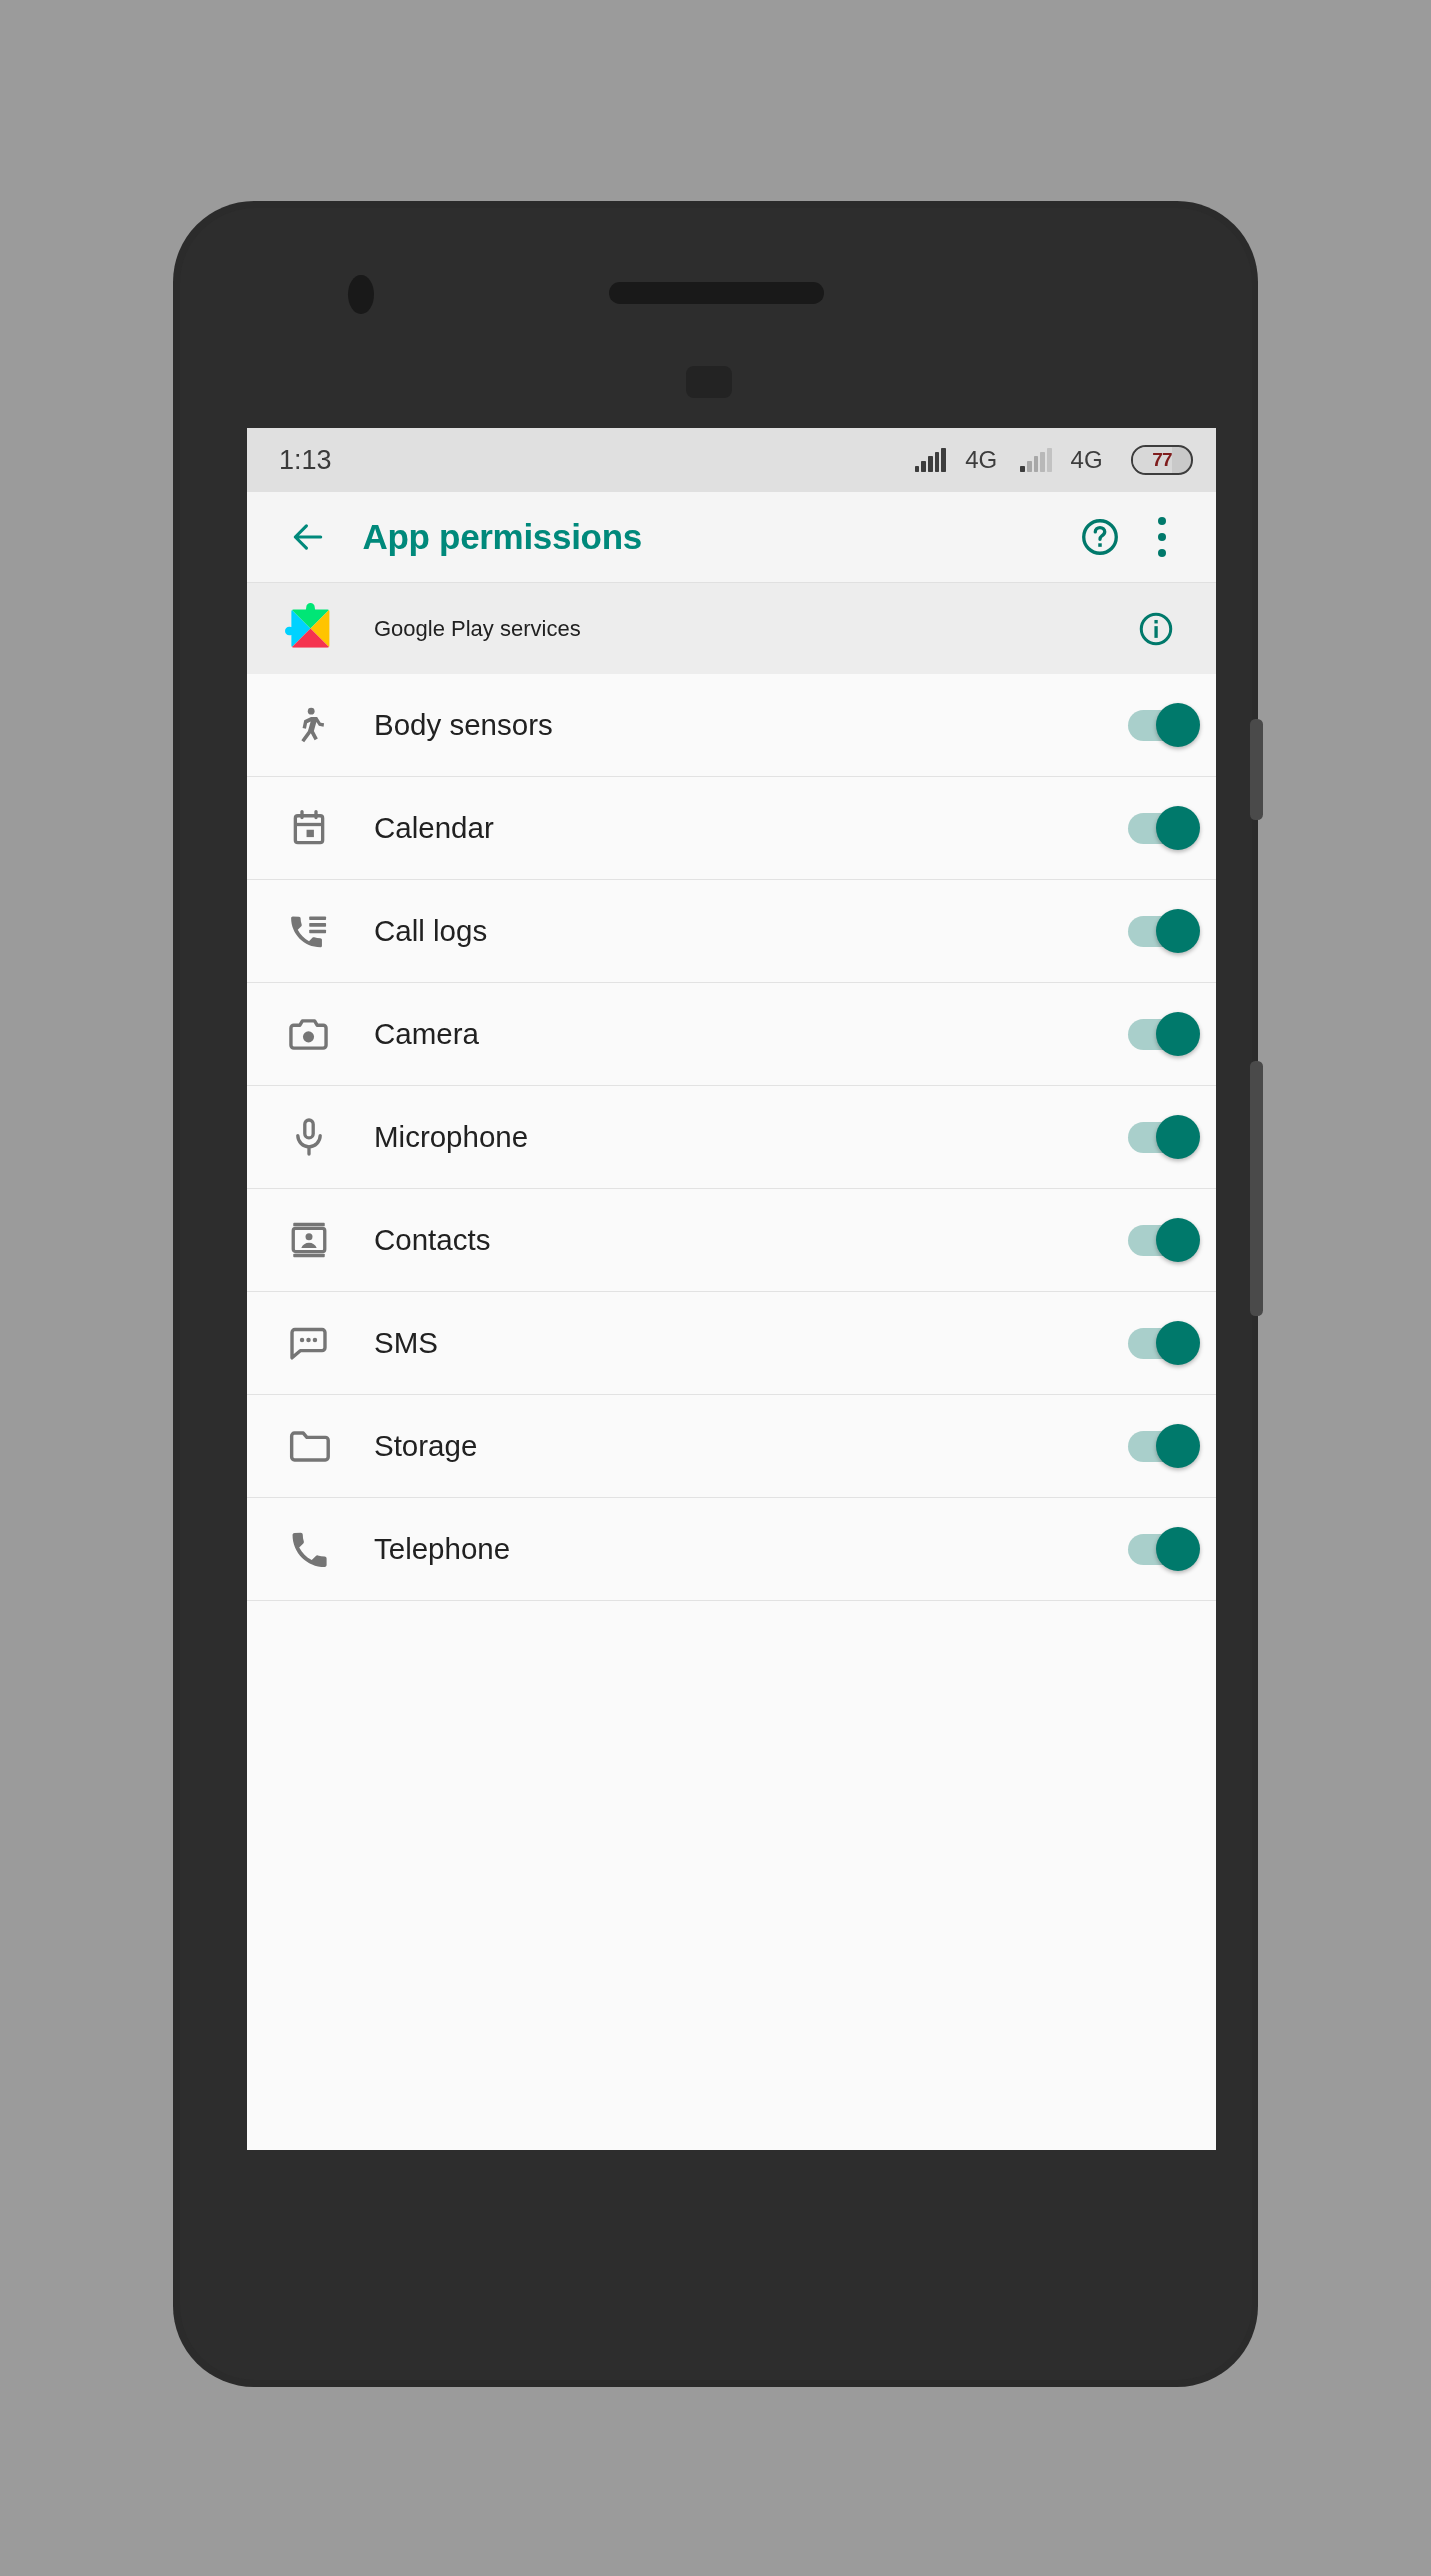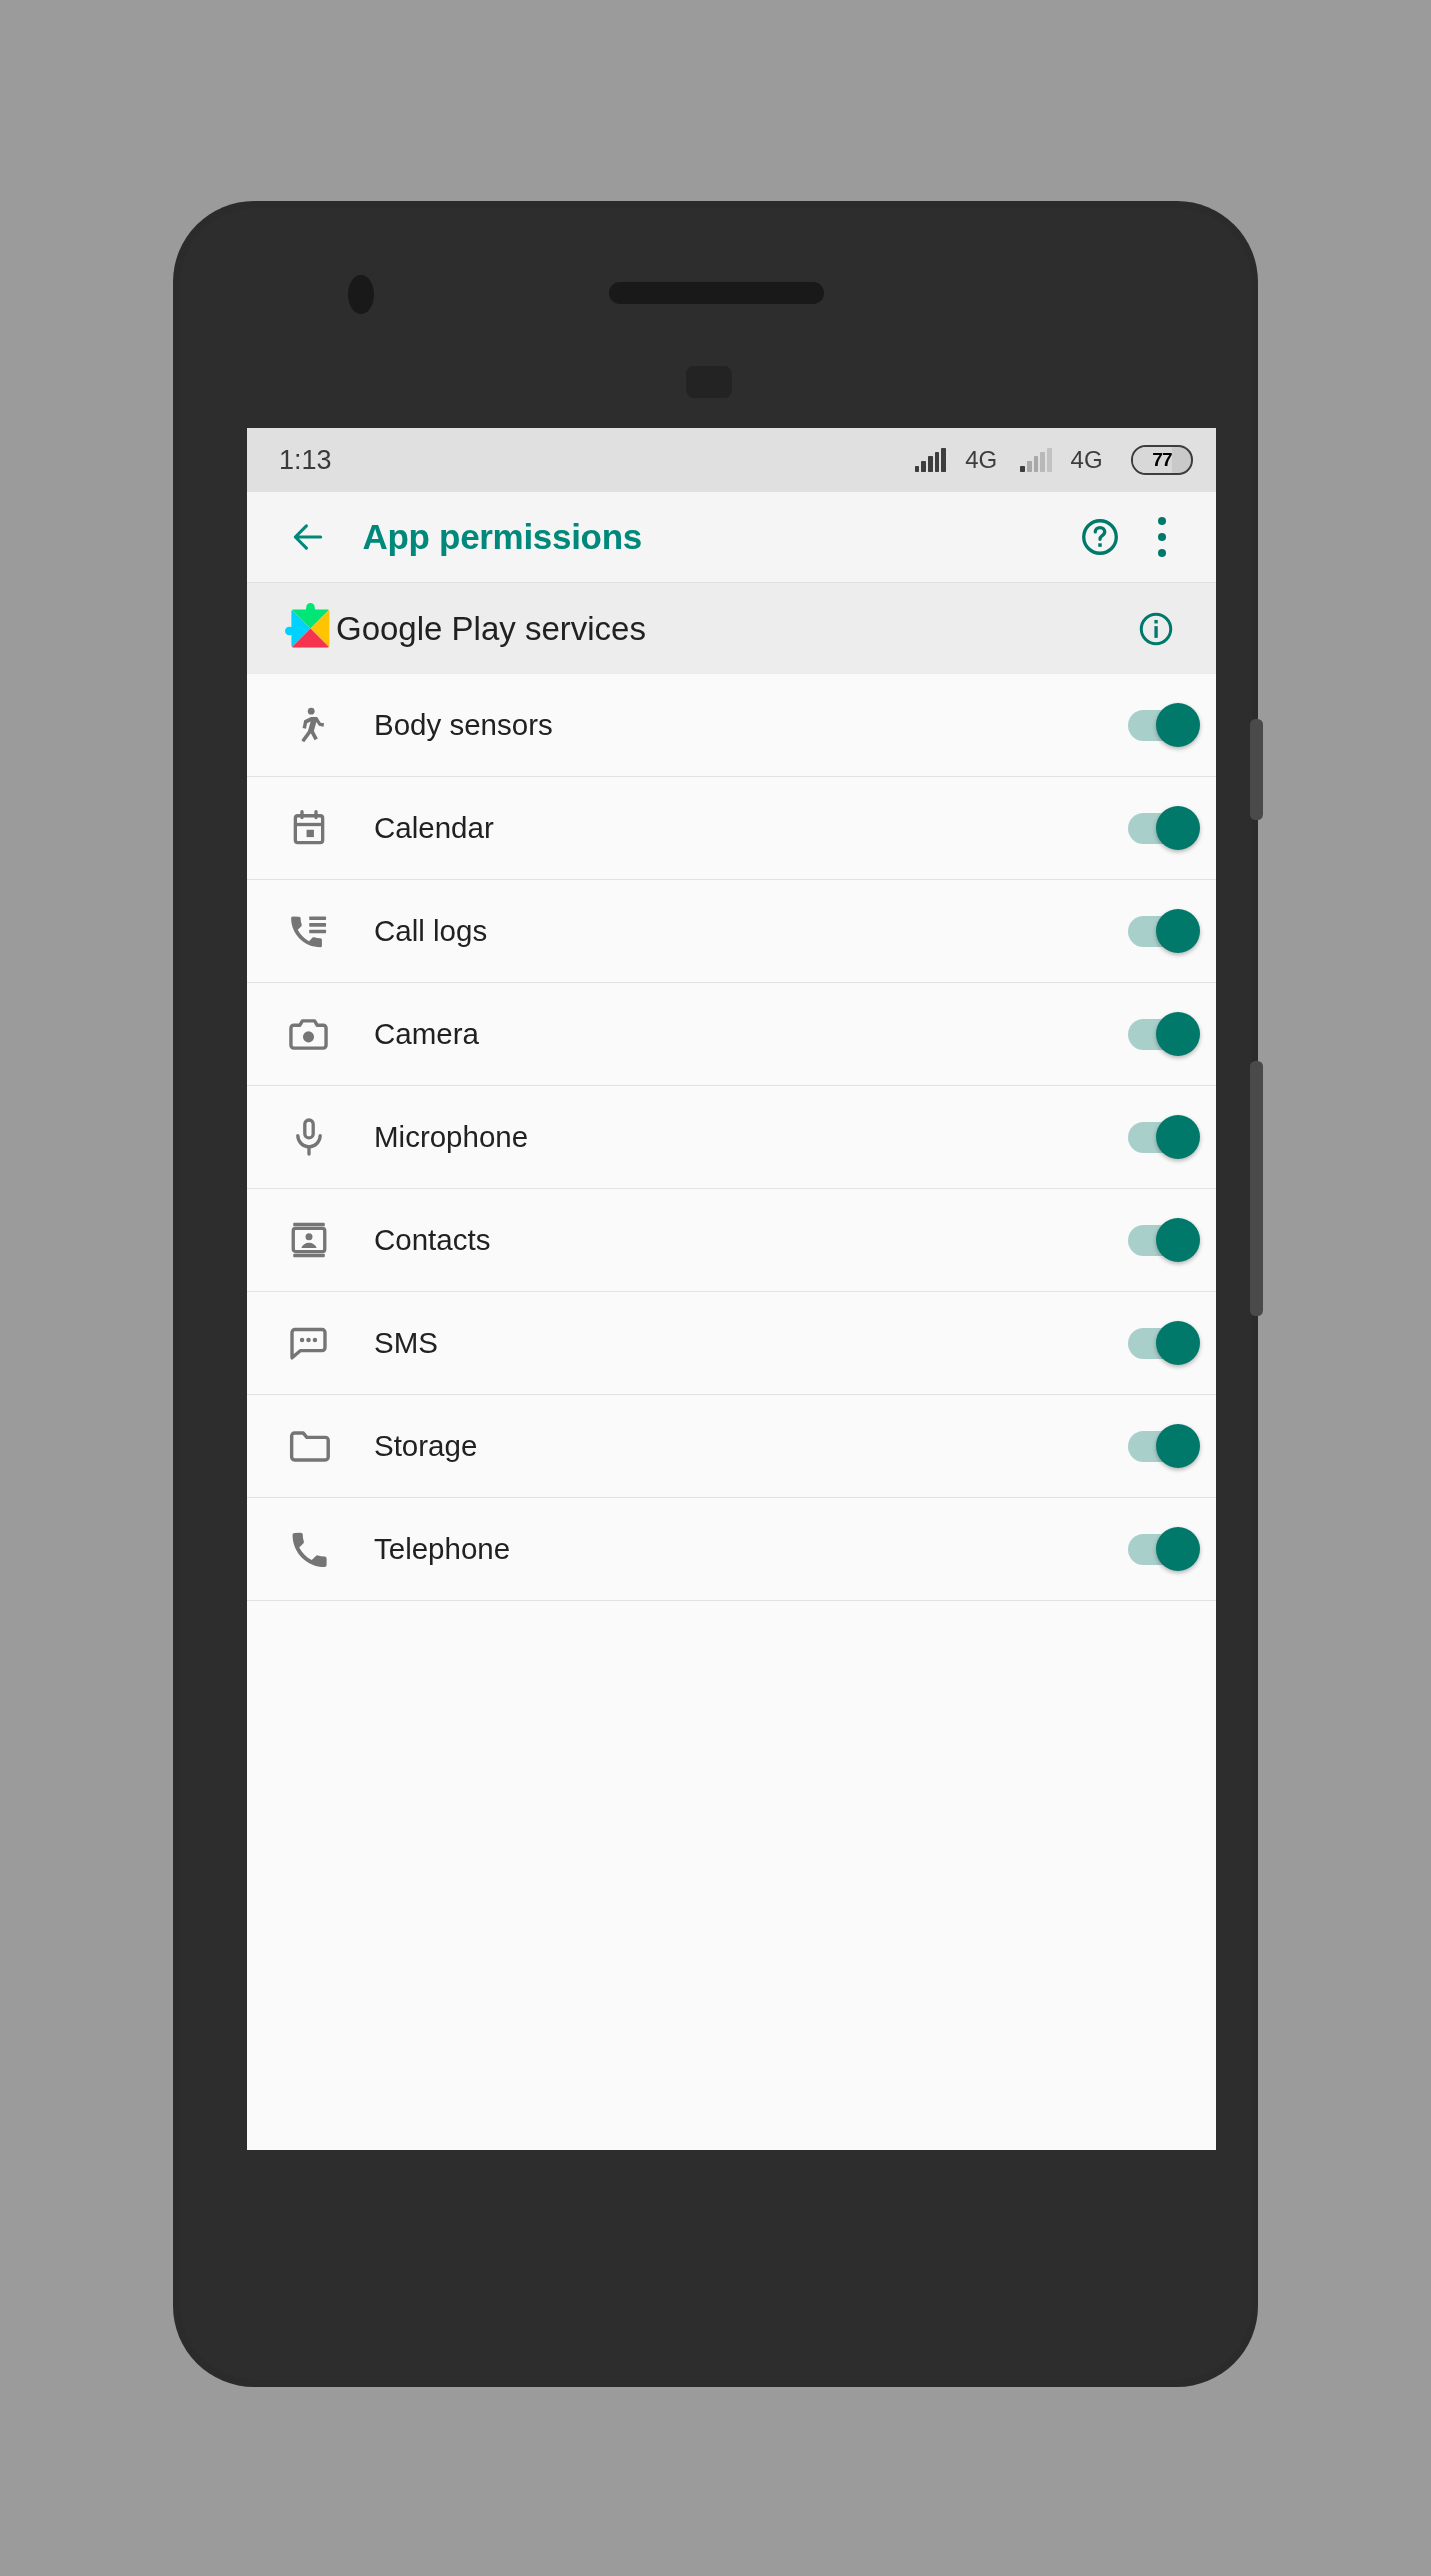--- a/index.html
+++ b/index.html
@@ -113,21 +113,21 @@
     margin-left: 5.4px;
   }
   .battery .fill {
     position: absolute; left: 0; top: 0; bottom: 0;
     width: 68%;
     background: #d8d8d8;
     border-radius: 13.4px 0 0 13.4px;
   }
   .battery span {
     position: relative;
-    font-size: 19px; font-weight: bold; color: #000000;
+    font-size: 19px; font-weight: bold; color: #7f1d1d;
     letter-spacing: -0.7px;
   }
 
   
   .toolbar {
     height: 90px;
     background: #f5f5f5;
     display: flex;
     align-items: center;
     padding: 0 23px 0 29.5px;
@@ -152,22 +152,23 @@
   .app-row {
     height: 92px;
     background: #ededed;
     display: flex;
     align-items: center;
     padding: 0 29.5px 0 38px;
     border-top: 1.3px solid #e0e0e0;
   }
   .app-icon { width: 51px; height: 51px; flex: none; }
   .app-name {
-    font-size: 33px;
+    font-size: 22px;
     color: #212121;
+    margin-left: 38px;
     flex: 1;
   }
 
   
   .perm-row {
     height: 103px;
     display: flex;
     align-items: center;
     padding: 0 16px 0 38px;
     border-bottom: 1.3px solid #e2e2e2;

